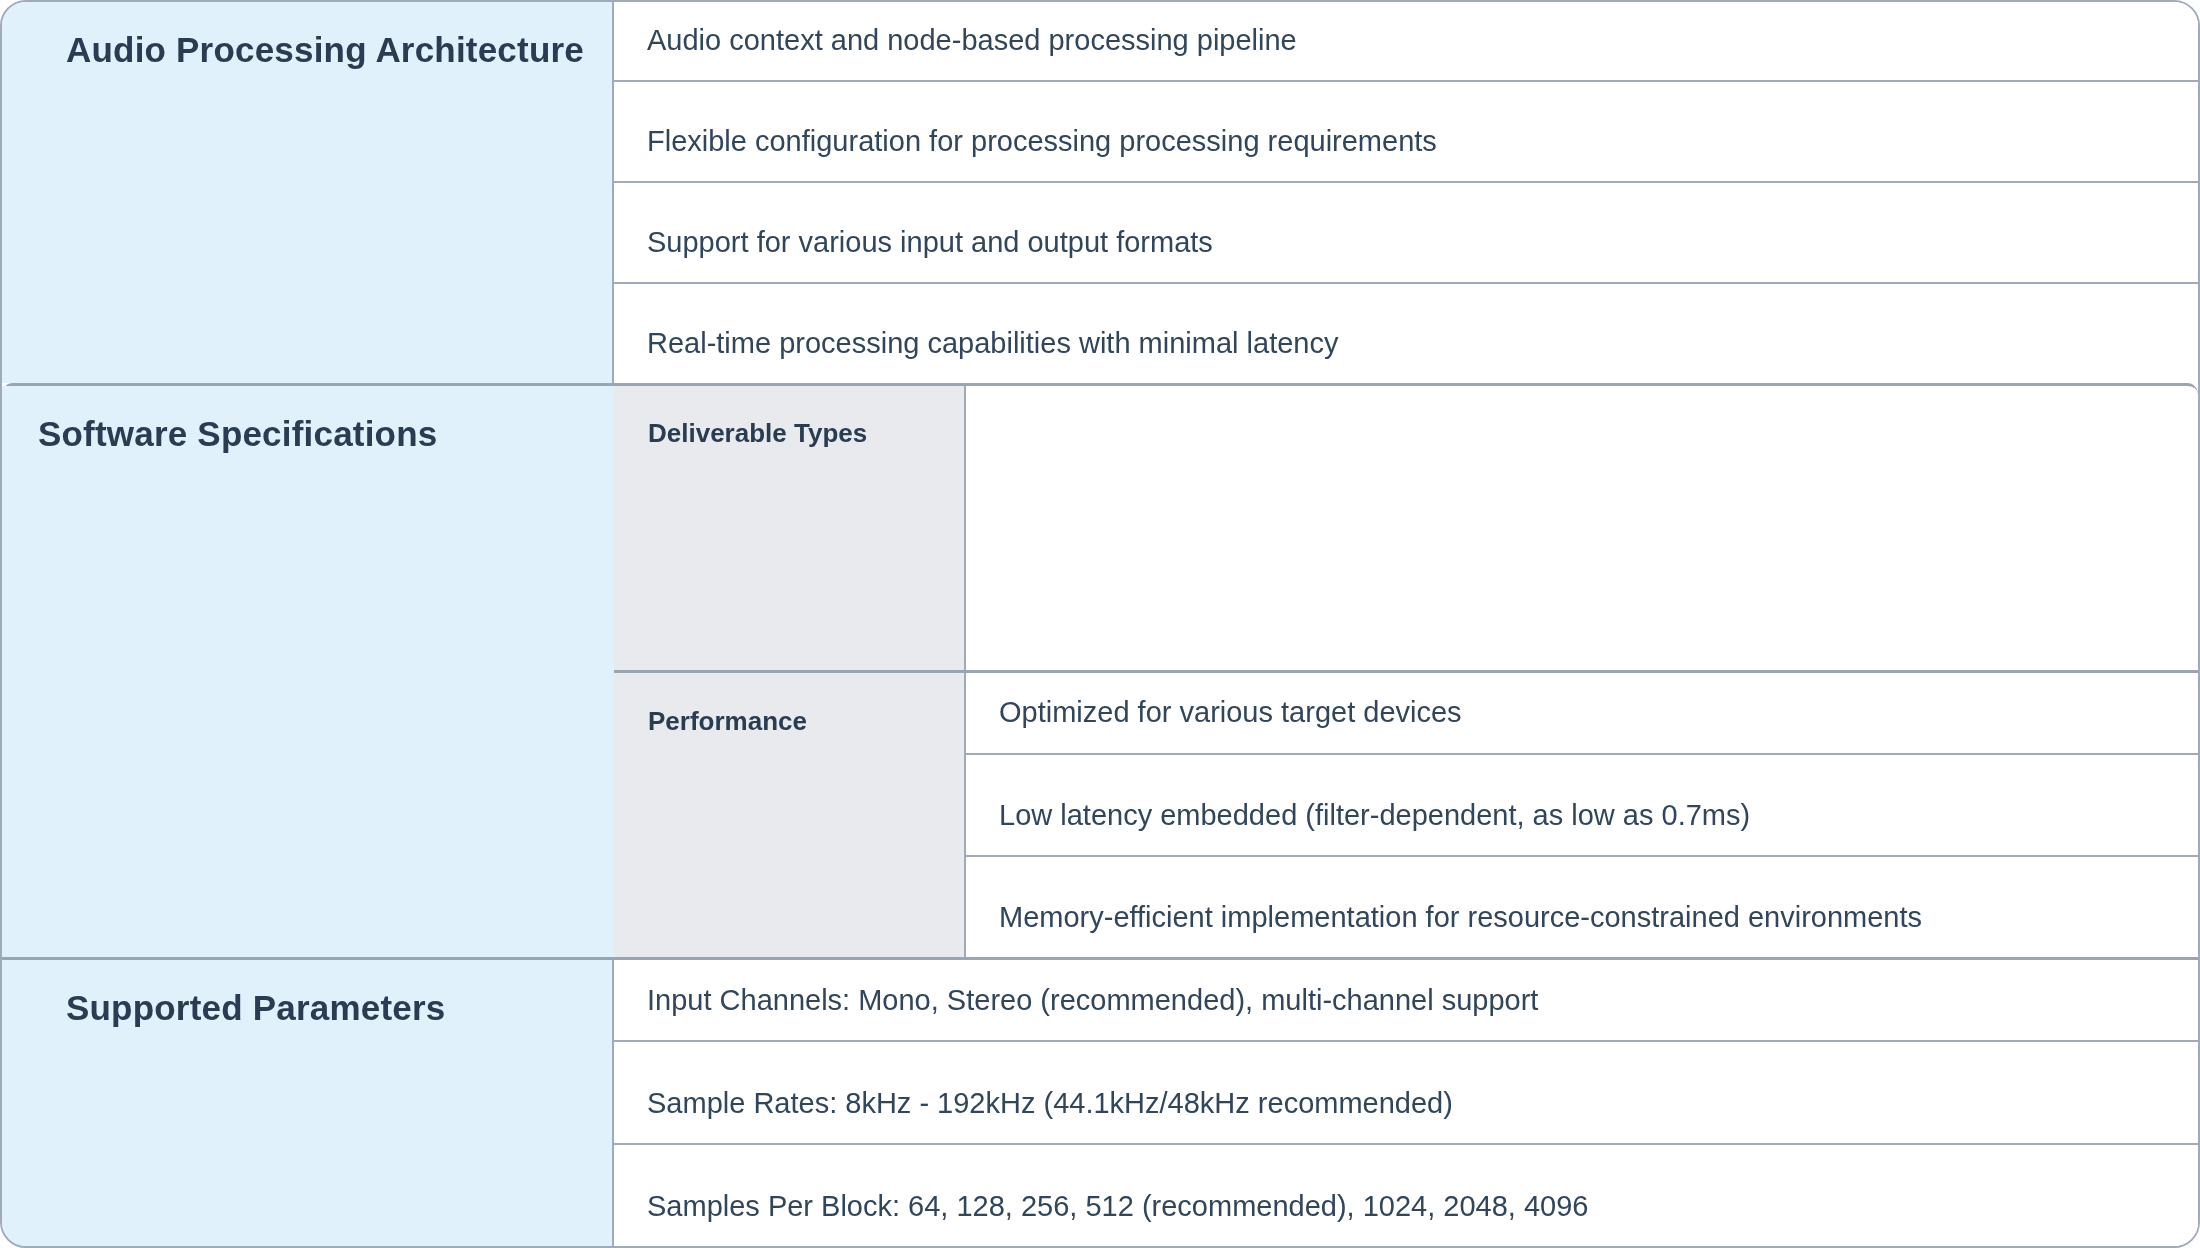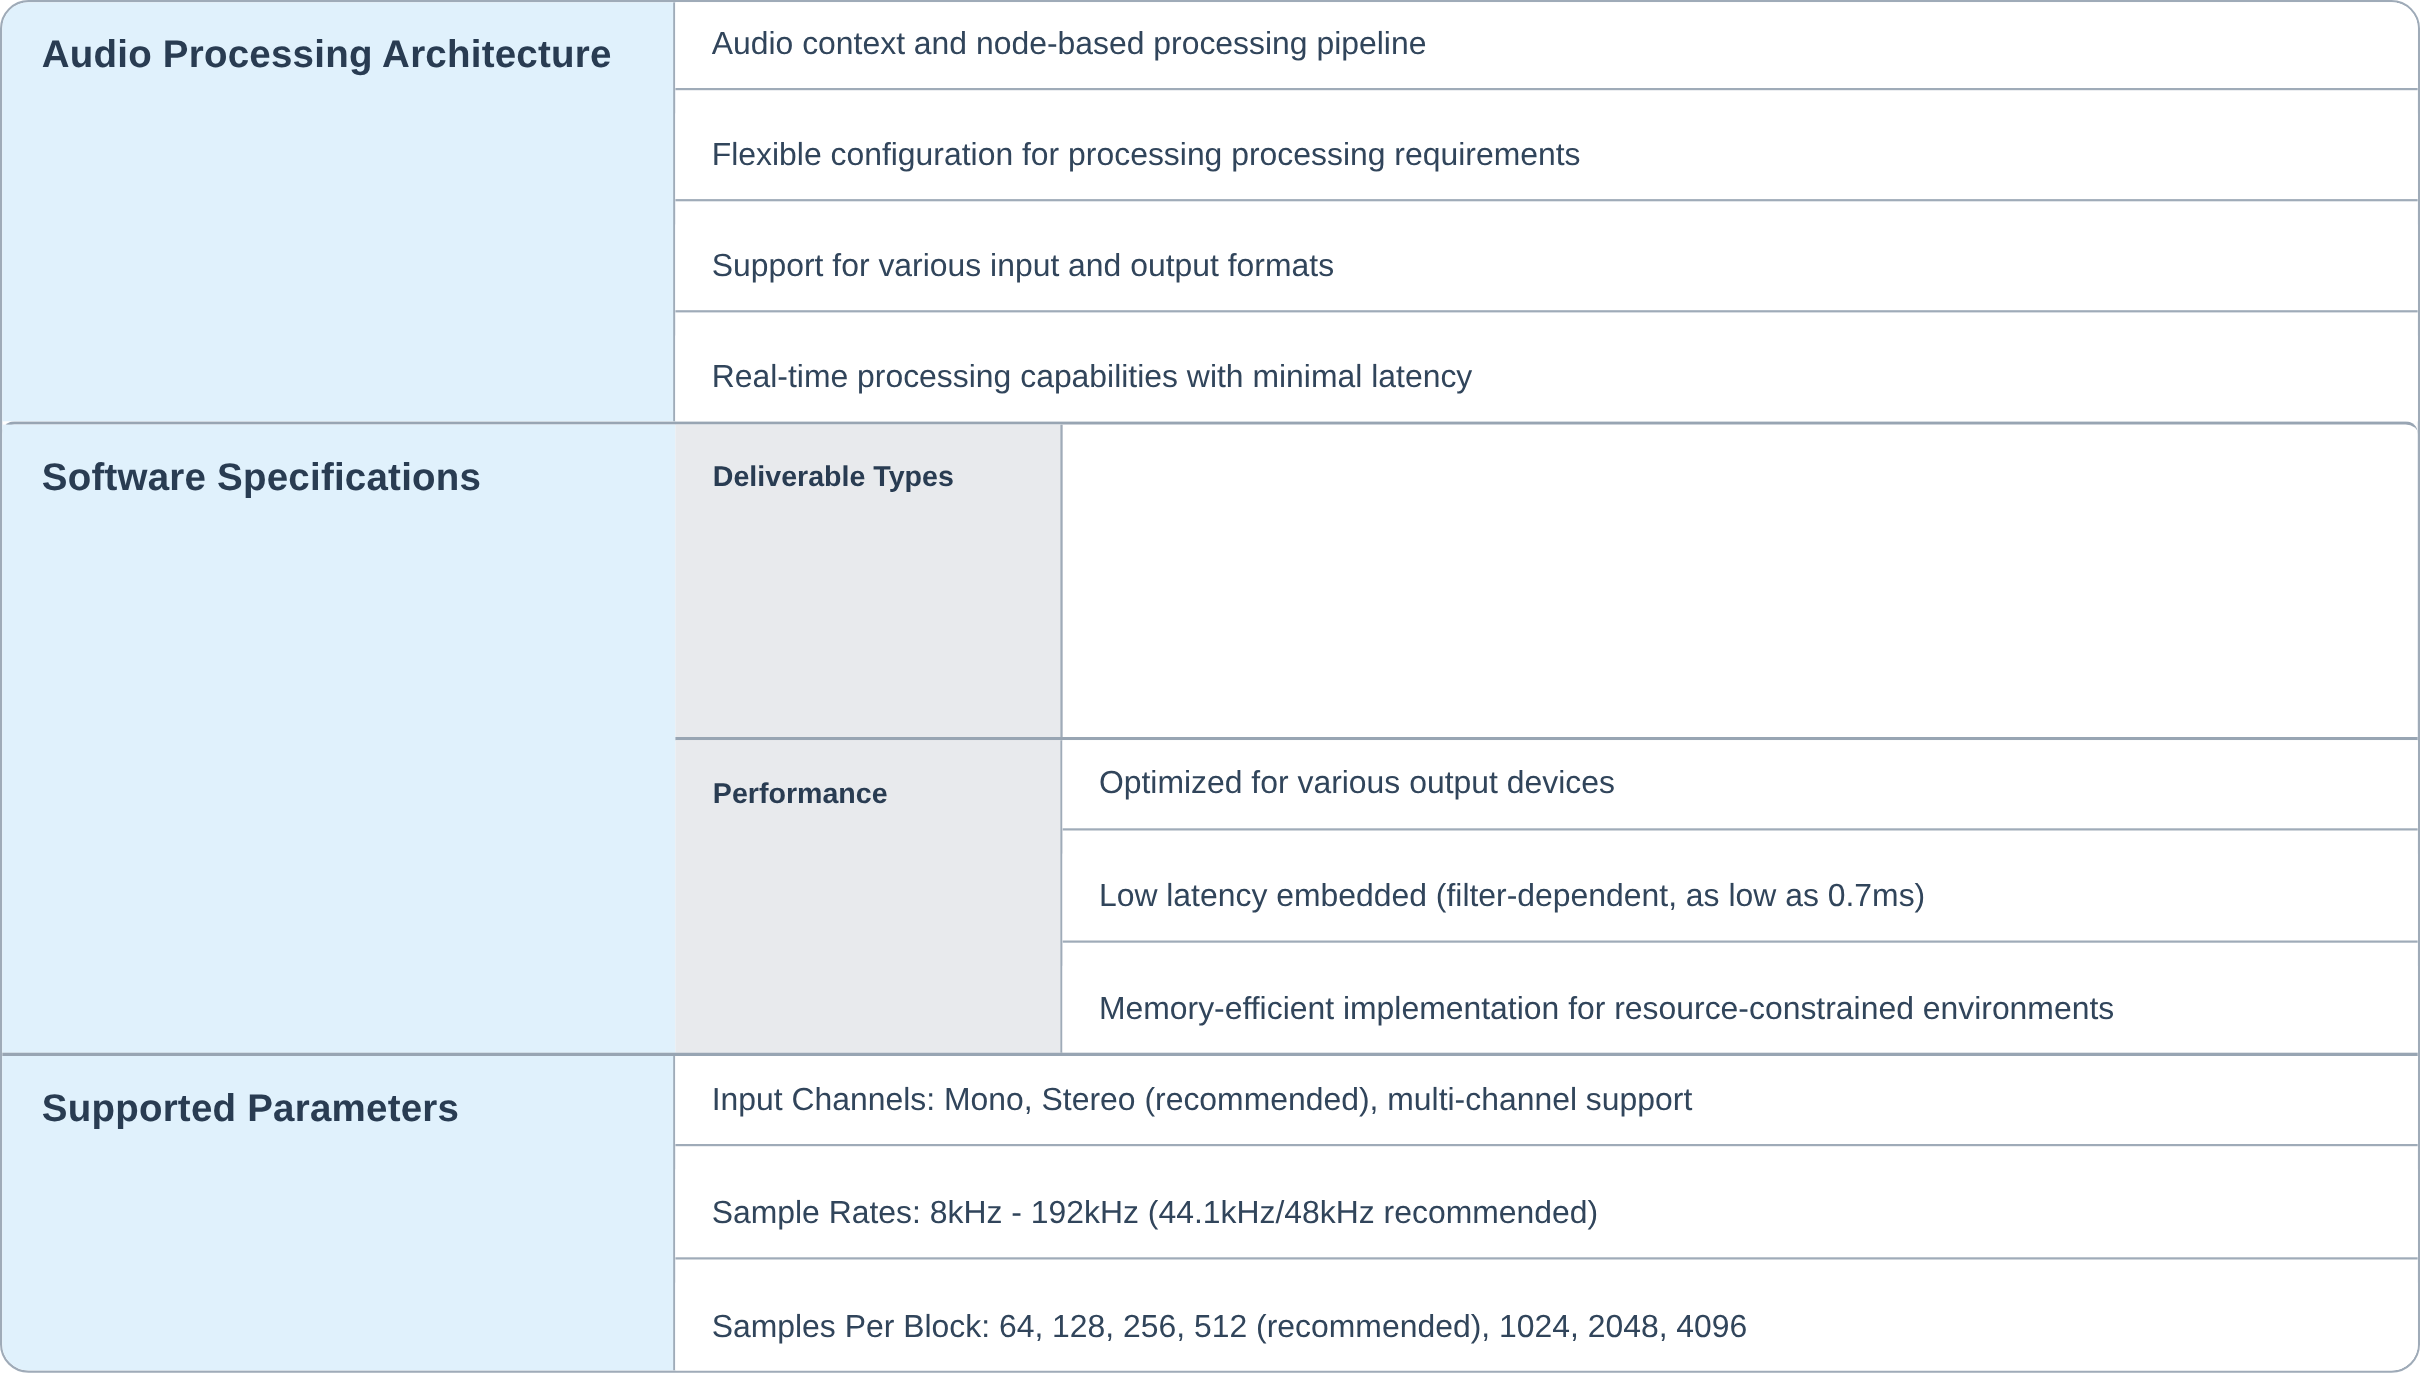--- a/index.html
+++ b/index.html
@@ -24,21 +24,21 @@
   }
   .section{display:flex;min-height:0;}
   .section + .section{border-top:3px solid var(--line-strong);}
   .sec-a{flex:4;}
   .sec-b{flex:6;border-radius:11px;}
   .sec-c{flex:3;}
   .side{
     width:612px;flex-shrink:0;
     background:var(--blue);
   }
-  .side.ruled{border-right:2px solid var(--line);}
+  .side.ruled{border-right:2px solid var(--line);padding-left:28px;}
   .section-title{
     height:96px;display:flex;align-items:center;
     padding-left:36px;
     font-size:35px;font-weight:700;color:var(--ink);
     letter-spacing:0.2px;
     white-space:nowrap;
   }
   .rows{flex:1;display:flex;flex-direction:column;min-width:0;background:var(--white);gap:21px;}
   .row{
     flex:1;display:flex;align-items:center;
@@ -90,21 +90,21 @@
         <div class="group-label-col">
           <div class="group-label">Deliverable Types</div>
         </div>
       </div>
 
       <div class="group">
         <div class="group-label-col">
           <div class="group-label">Performance</div>
         </div>
         <div class="rows">
-          <div class="row">Optimized for various output devices</div>
+          <div class="row">Optimized for various target devices</div>
           <div class="row">Low latency embedded (filter-dependent, as low as 0.7ms)</div>
           <div class="row">Memory-efficient implementation for resource-constrained environments</div>
         </div>
       </div>
 
     </div>
   </div>
 
   <div class="section sec-c">
     <div class="side ruled">

